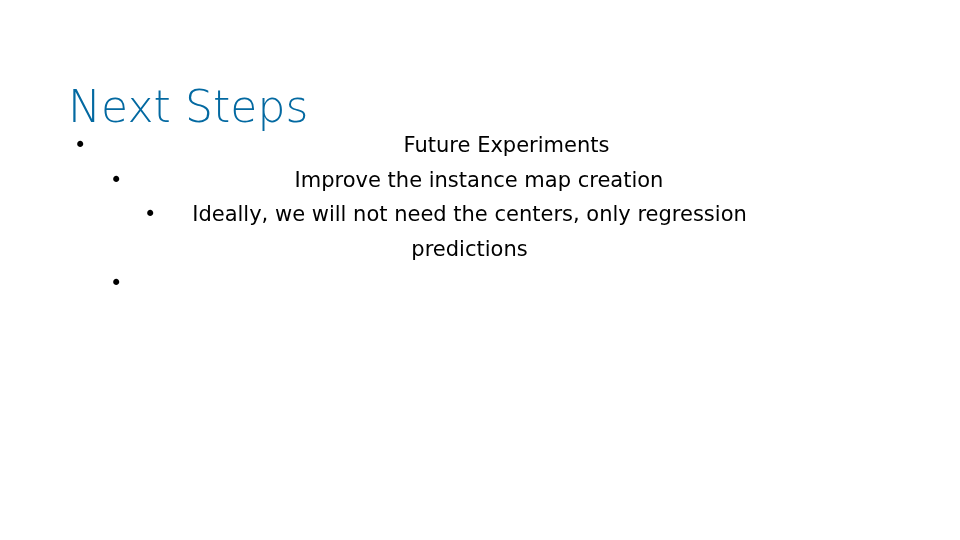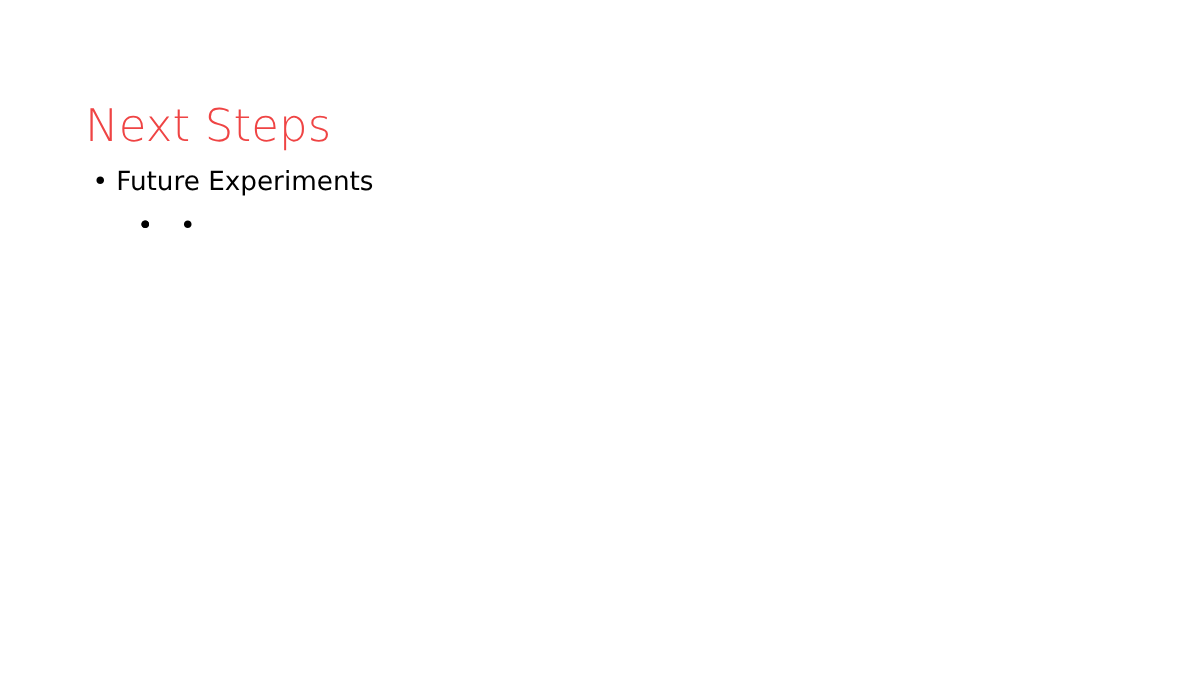--- a/index.html
+++ b/index.html
@@ -24,25 +24,25 @@
     box-sizing: border-box;
   }
 
   
   .slide-title {
     position: absolute;
     left: 68px;
     top: 56px;
     width: 830px;
     font-family: "DejaVu Sans", sans-serif;
-    font-size: 36px;
+    font-size: 44px;
     font-weight: 300;
     line-height: 44px;
     letter-spacing: 0.1px;
-    color: #ef4444;
+    color: #0369a1;
     white-space: nowrap;
   }
 
   
   .body-list {
     position: absolute;
     left: 0;
     top: 128px;
     width: 960px;
   }
@@ -61,20 +61,21 @@
     position: absolute;
     top: 0;
     display: inline-block;
     font-size: 21px;
     line-height: 34.5px;
     color: #000000;
   }
 
   .bullet-line .bullet-text {
     display: block;
+    text-align: center;
   }
 
   
   .level-1 {
     padding-left: 93px;
     padding-right: 40px;
   }
   .level-1 .bullet-glyph { left: 74px; }
 
   
@@ -100,24 +101,26 @@
 
   <div class="body-list">
 
     <div class="bullet-line level-1">
       <span class="bullet-glyph">•</span>
       <span class="bullet-text">Future Experiments</span>
     </div>
 
     <div class="bullet-line level-2">
       <span class="bullet-glyph">•</span>
+      <span class="bullet-text">Improve the instance map creation</span>
     </div>
 
     <div class="bullet-line level-3">
       <span class="bullet-glyph">•</span>
+      <span class="bullet-text">Ideally, we will not need the centers, only regression predictions</span>
     </div>
 
     <div class="bullet-line level-2">
       <span class="bullet-glyph">•</span>
     </div>
 
   </div>
 </div>
 
 </body></html>

